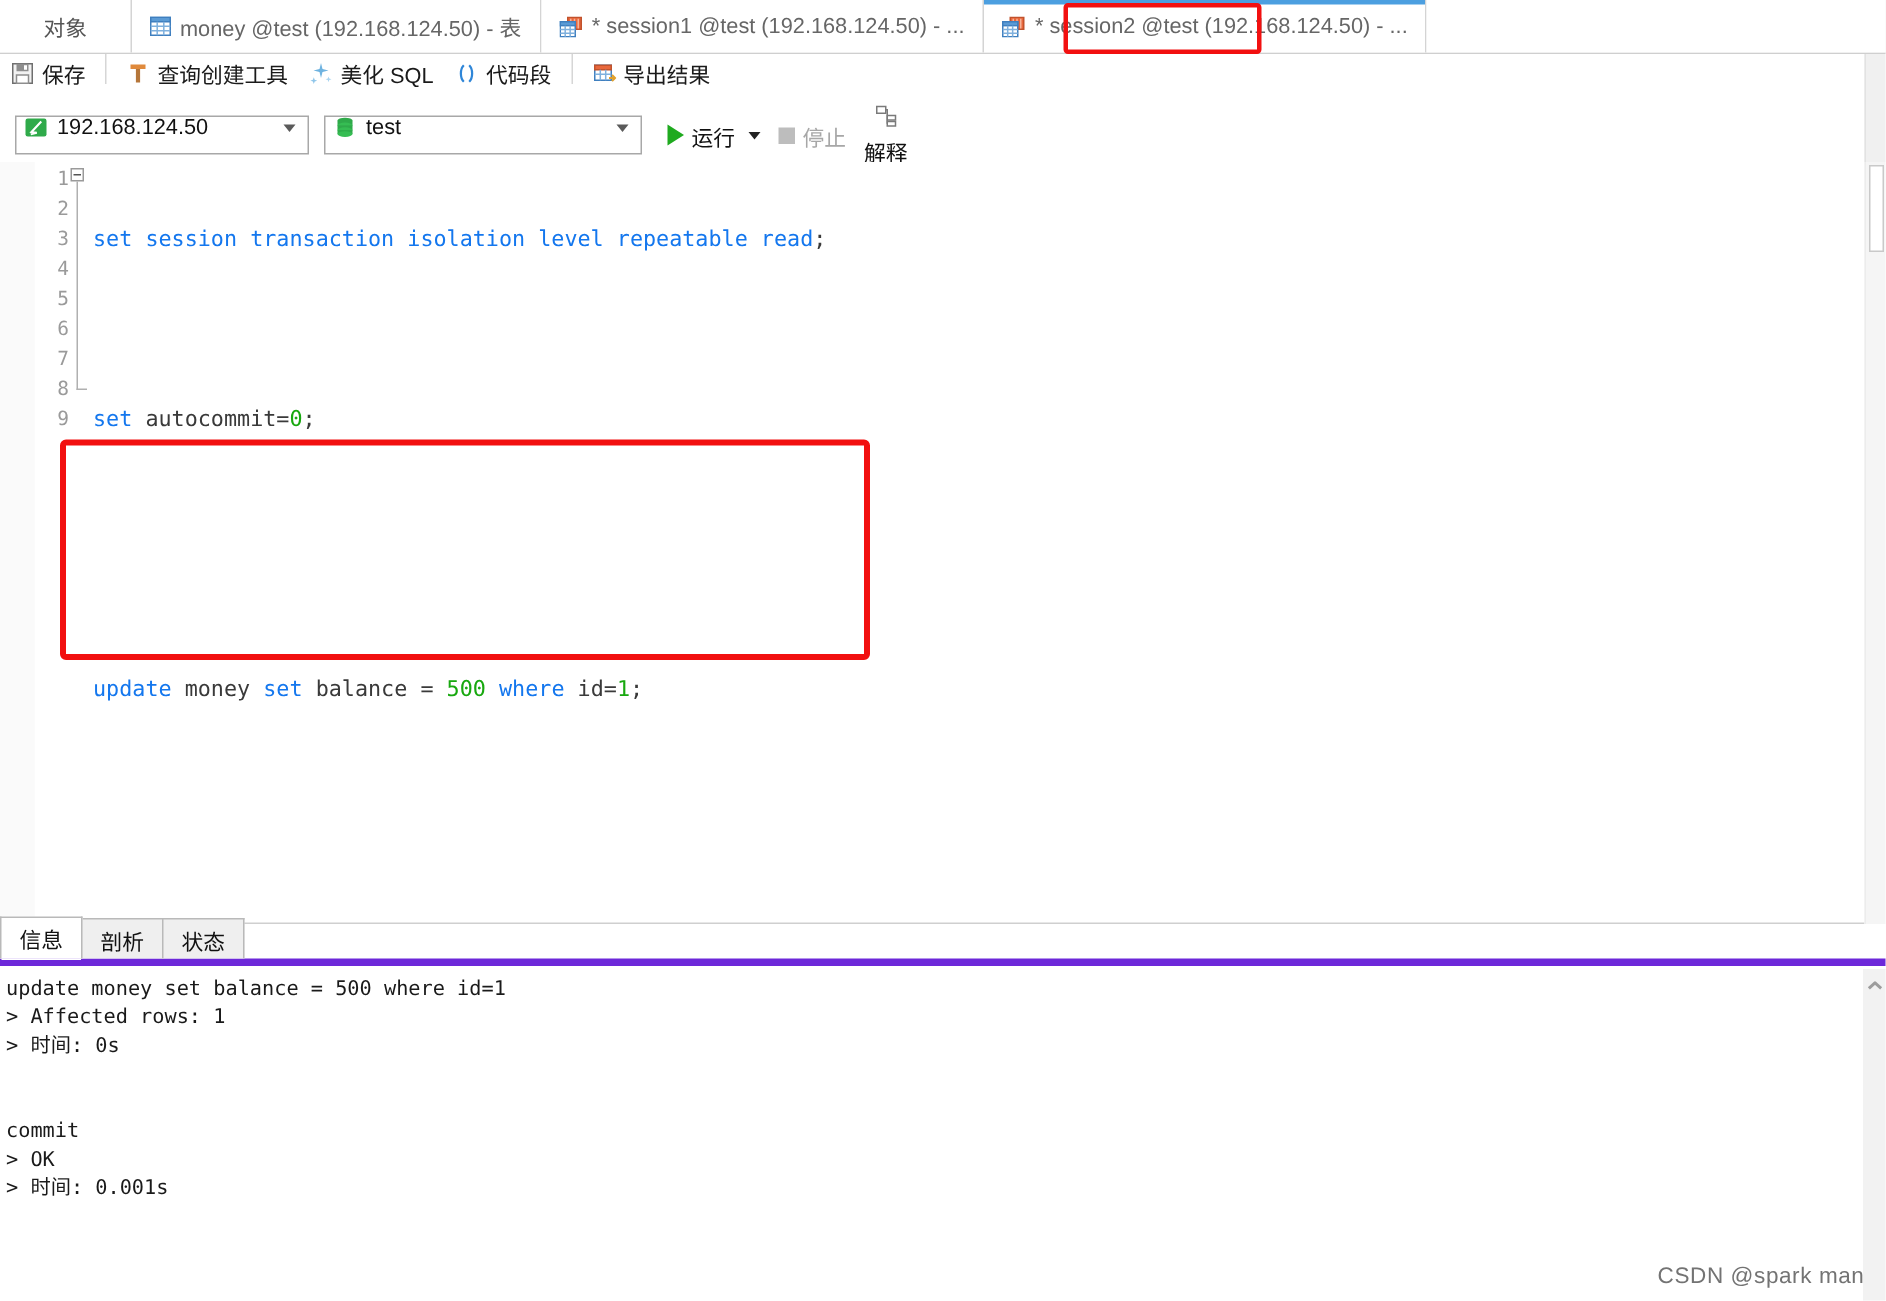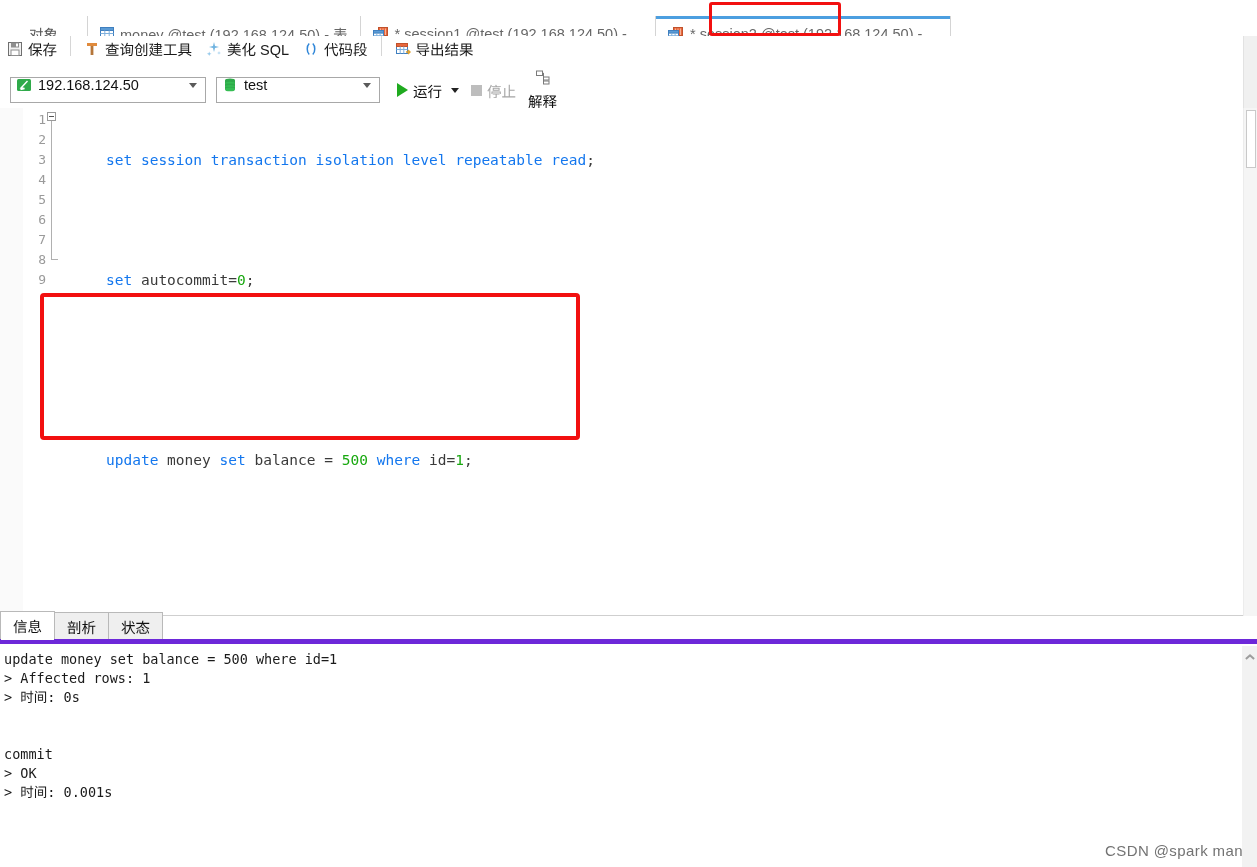--- a/index.html
+++ b/index.html
@@ -15,21 +15,21 @@
     font-family: "Liberation Sans", "DejaVu Sans", sans-serif;
     font-size: 14px;
     color: #222;
     position: relative;
     -webkit-font-smoothing: antialiased;
   }
 
   
   .tabbar {
     position: absolute;
-    left: 0; top: 16px;
+    left: 0; top: 0;
     width: 1257px;
     height: 36px;
     background: #f0f0f0;
     border-bottom: 1px solid #cfcfcf;
     box-sizing: border-box;
     display: flex;
     align-items: stretch;
   }
   .tab {
     display: flex;
@@ -127,21 +127,21 @@
     background: #ffffff;
     display: flex;
     align-items: center;
     box-sizing: border-box;
     padding: 0 4px 10px 5px;
     gap: 6px;
     font-size: 14.5px;
     color: #111;
   }
   .combo.host { width: 196px; }
-  .combo.db { width: 164px; margin-left: 10px; }
+  .combo.db { width: 212px; margin-left: 10px; }
   .combo .cb-text { flex: 1 1 auto; overflow: hidden; white-space: nowrap; }
   .caret-dn {
     width: 0; height: 0;
     border-left: 4px solid transparent;
     border-right: 4px solid transparent;
     border-top: 5px solid #5a5a5a;
     margin-right: 4px;
     flex: 0 0 auto;
   }
   .run-group {
@@ -248,21 +248,21 @@
   }
   .ed-code {
     position: absolute;
     left: 62px; top: 2px;
     font-family: "DejaVu Sans Mono", "Liberation Mono", monospace;
     font-size: 14.5px;
     line-height: 20px;
     white-space: pre;
     color: #3a3a3a;
   }
-  .ed-code .ln { height: 20px; margin-left: 44px; }
+  .ed-code .ln { height: 20px; }
   .kw { color: #1477ee; }
   .num { color: #18a80f; }
   .id { color: #3a3a3a; }
   .op { color: #3a3a3a; }
 
   
   .annot-sql {
     position: absolute;
     left: 40px; top: 185px;
     width: 540px; height: 147px;

